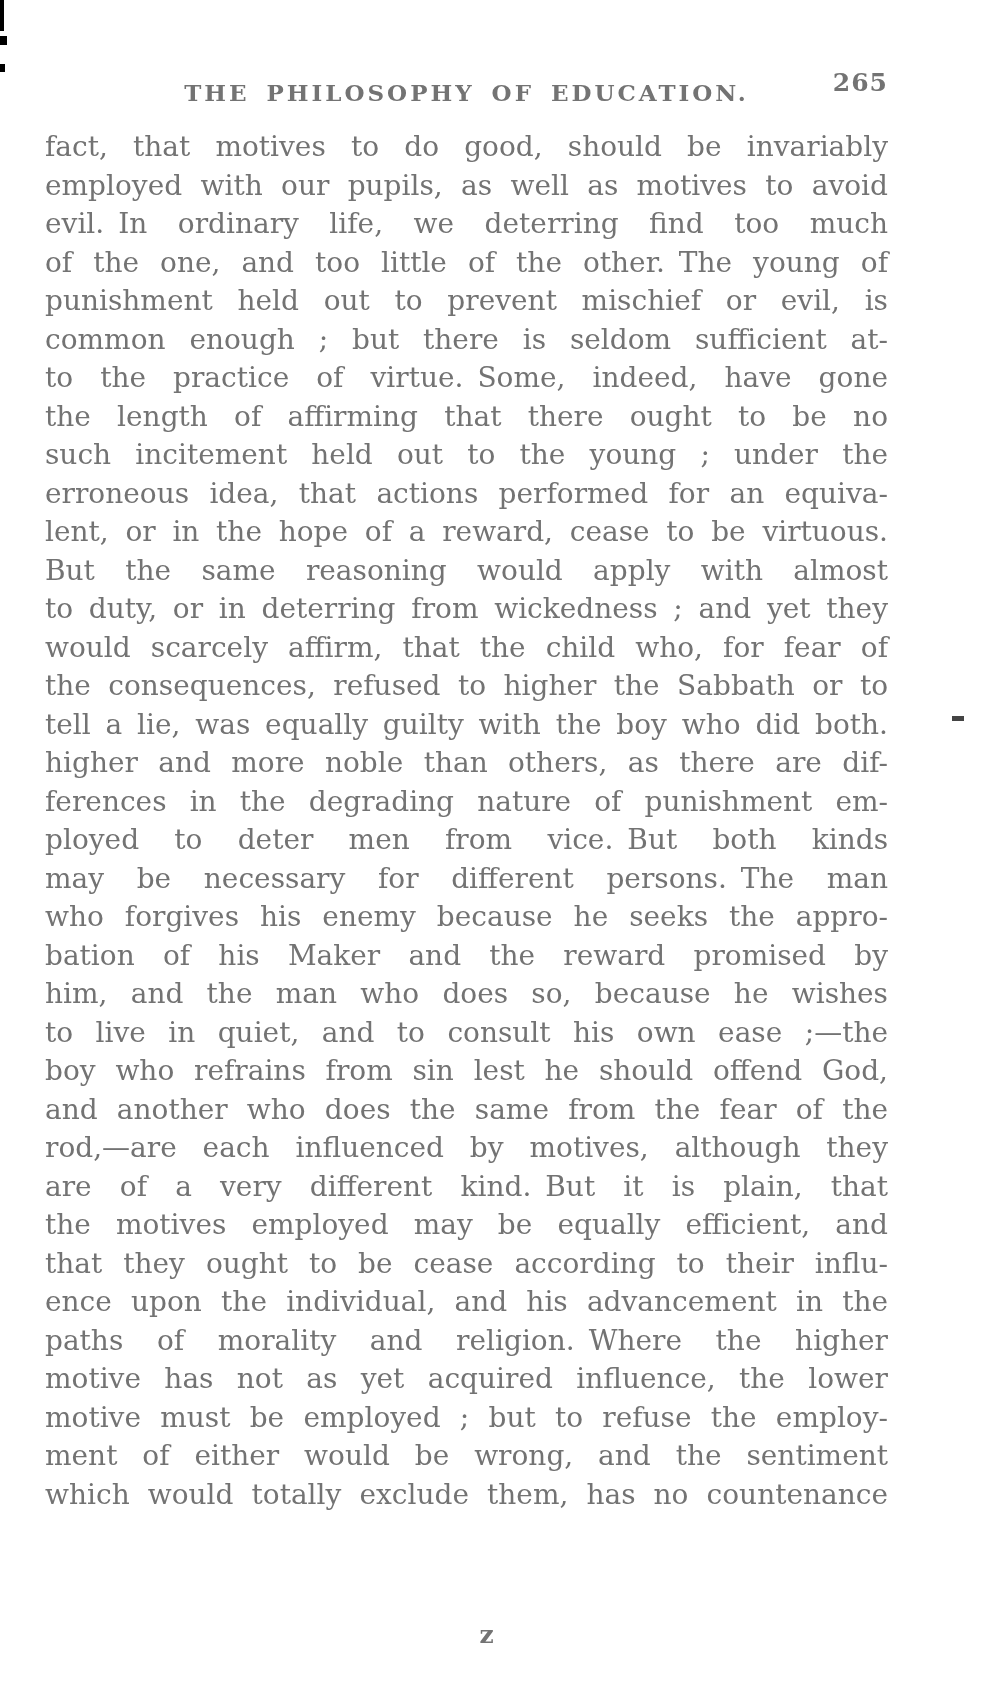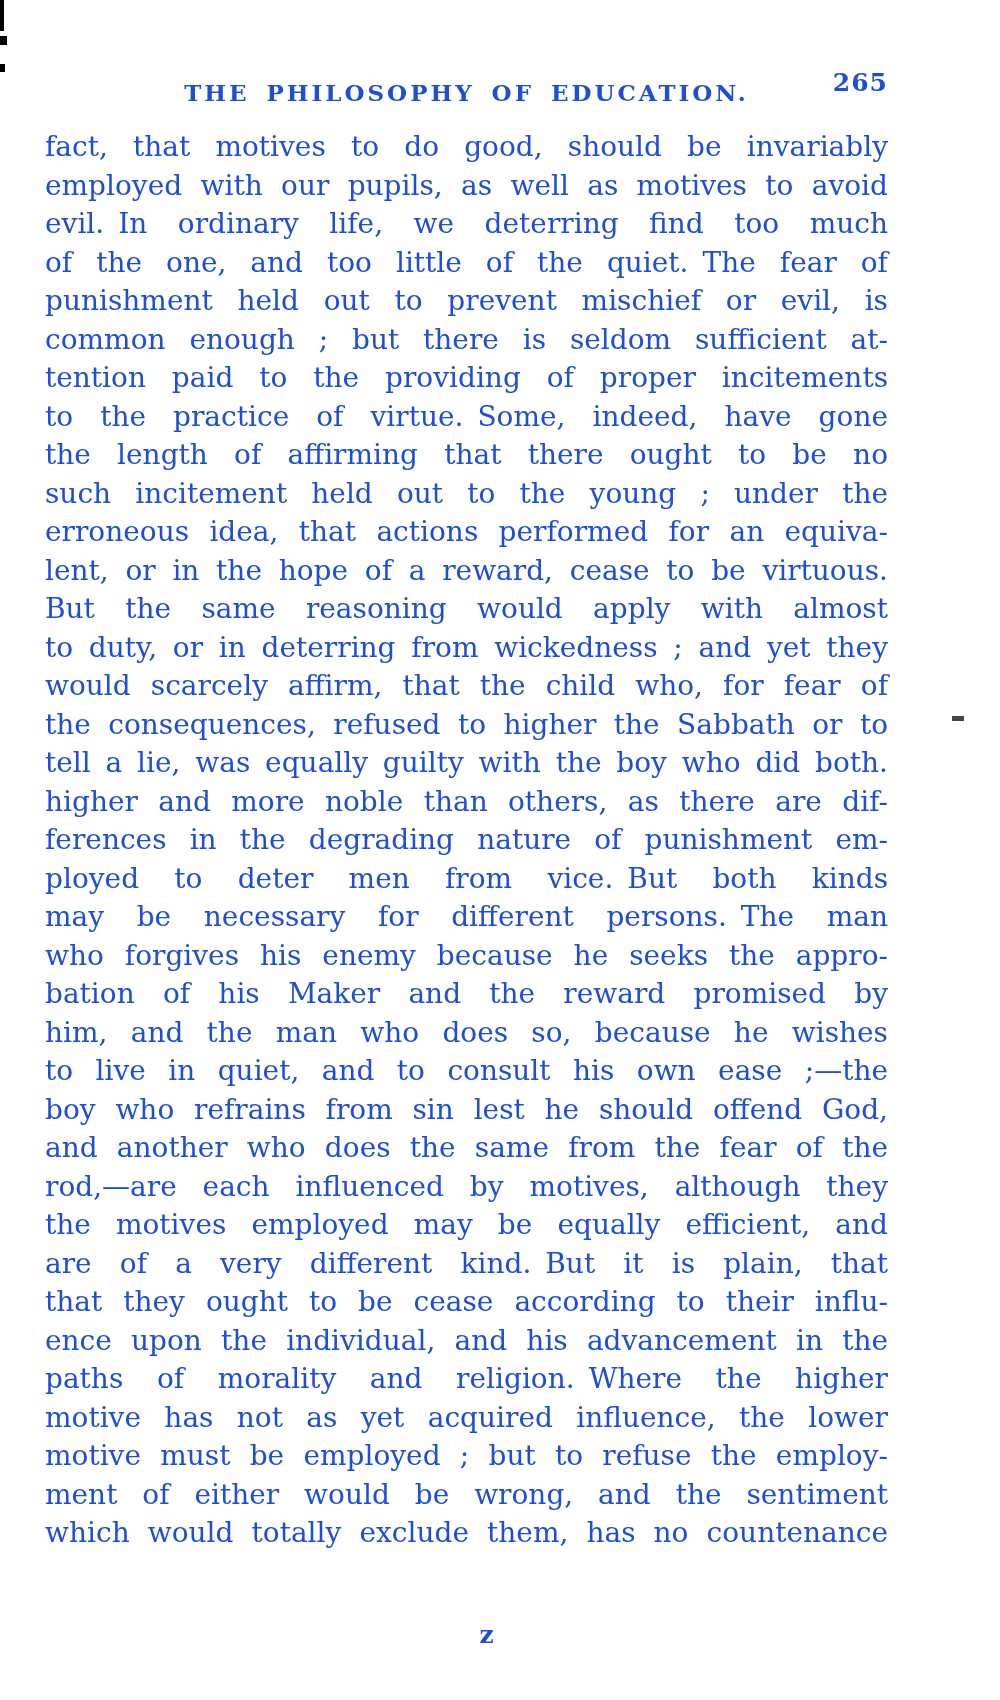--- a/index.html
+++ b/index.html
@@ -7,21 +7,21 @@
     padding: 0;
     background: #ffffff;
   }
   .page {
     position: relative;
     width: 1000px;
     height: 1700px;
     background: #ffffff;
     overflow: hidden;
     font-family: "DejaVu Serif", "Liberation Serif", serif;
-    color: #1d4ed8;
+    color: #737373;
   }
   .running-head {
     position: absolute;
     left: 45px;
     top: 72px;
     width: 843px;
     height: 44px;
   }
   .running-head .title {
     display: block;
@@ -80,24 +80,23 @@
 
   <div class="running-head">
     <span class="title">THE PHILOSOPHY OF EDUCATION.</span>
     <span class="pagenum">265</span>
   </div>
 
   <div class="body-text">
     <div class="line">fact, that motives to do good, should be invariably</div>
       <div class="line">employed with our pupils, as well as motives to avoid</div>
       <div class="line">evil. In ordinary life, we deterring find too much</div>
-      <div class="line">of the one, and too little of the quiet. The fear of</div>
+      <div class="line">of the one, and too little of the other. The young of</div>
       <div class="line">punishment held out to prevent mischief or evil, is</div>
       <div class="line">common enough ; but there is seldom sufficient at-</div>
-      <div class="line">tention paid to the providing of proper incitements</div>
       <div class="line">to the practice of virtue. Some, indeed, have gone</div>
       <div class="line">the length of affirming that there ought to be no</div>
       <div class="line">such incitement held out to the young ; under the</div>
       <div class="line">erroneous idea, that actions performed for an equiva-</div>
       <div class="line">lent, or in the hope of a reward, cease to be virtuous.</div>
       <div class="line">But the same reasoning would apply with almost</div>
       <div class="line">to duty, or in deterring from wickedness ; and yet they</div>
       <div class="line">would scarcely affirm, that the child who, for fear of</div>
       <div class="line">the consequences, refused to higher the Sabbath or to</div>
       <div class="line">tell a lie, was equally guilty with the boy who did both.</div>
@@ -105,22 +104,22 @@
       <div class="line">ferences in the degrading nature of punishment em-</div>
       <div class="line">ployed to deter men from vice. But both kinds</div>
       <div class="line">may be necessary for different persons. The man</div>
       <div class="line">who forgives his enemy because he seeks the appro-</div>
       <div class="line">bation of his Maker and the reward promised by</div>
       <div class="line">him, and the man who does so, because he wishes</div>
       <div class="line">to live in quiet, and to consult his own ease ;—the</div>
       <div class="line">boy who refrains from sin lest he should offend God,</div>
       <div class="line">and another who does the same from the fear of the</div>
       <div class="line">rod,—are each influenced by motives, although they</div>
+      <div class="line">are of a very different kind. But it is plain, that</div>
       <div class="line">the motives employed may be equally efficient, and</div>
-      <div class="line">are of a very different kind. But it is plain, that</div>
       <div class="line">that they ought to be cease according to their influ-</div>
       <div class="line">ence upon the individual, and his advancement in the</div>
       <div class="line">paths of morality and religion. Where the higher</div>
       <div class="line">motive has not as yet acquired influence, the lower</div>
       <div class="line">motive must be employed ; but to refuse the employ-</div>
       <div class="line">ment of either would be wrong, and the sentiment</div>
       <div class="line">which would totally exclude them, has no countenance</div>
   </div>
 
   <div class="sig">z</div>

